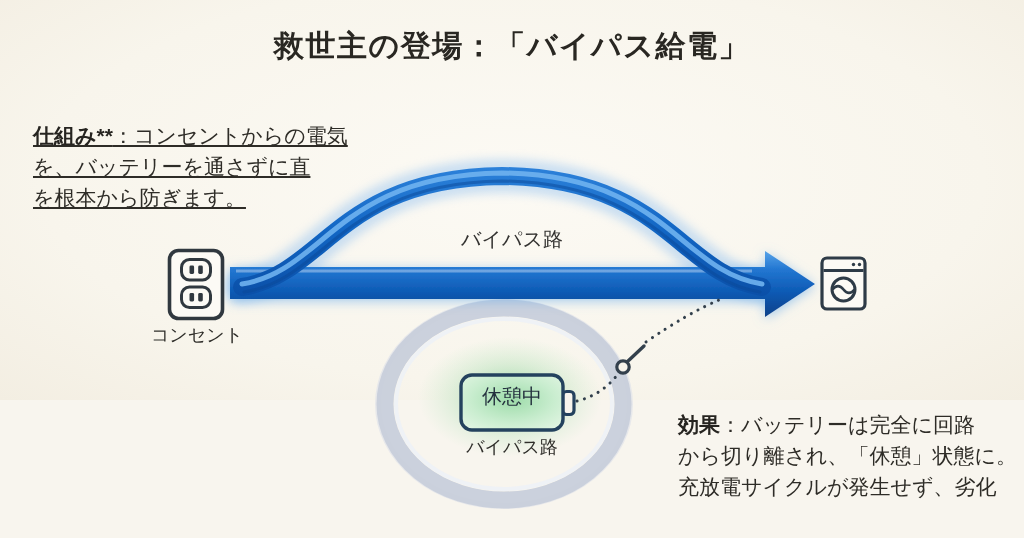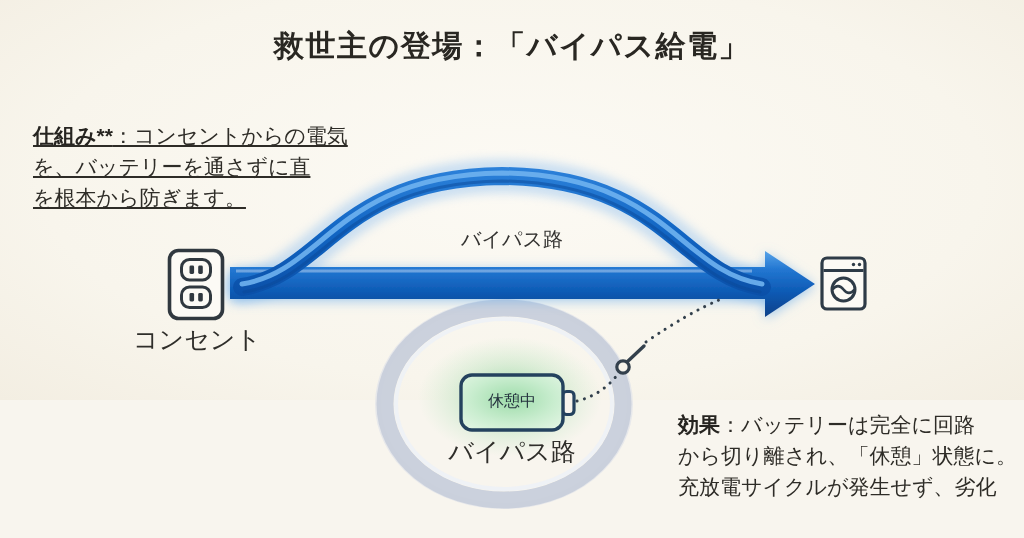--- a/index.html
+++ b/index.html
@@ -14,25 +14,25 @@
   }
   .stage svg.canvas{position:absolute;left:0;top:0;}
   .title{
     position:absolute;left:0;right:0;top:26px;text-align:center;
     font-size:30px;font-weight:700;letter-spacing:1.5px;color:#292722;
   }
   .note{position:absolute;font-size:21px;line-height:31px;color:#2e2c27;}
   .note b{font-weight:700;color:#262420;}
   .note-left{left:33px;top:120px;width:380px;text-decoration:underline;}
   .note-right{left:678px;top:385px;width:345px;margin-top:24px;}
-  .lbl{position:absolute;text-align:center;color:#2f2e2a;font-size:25px;}
+  .lbl{position:absolute;text-align:center;color:#2f2e2a;font-size:18px;}
   .lbl-outlet{left:132px;top:323px;width:130px;}
   .lbl-appliance{left:793px;top:319px;width:100px;}
   .lbl-bypass{left:412px;top:226px;width:200px;font-size:20px;color:#333230;}
-  .lbl-batt-status{left:461px;top:391px;width:102px;font-size:16px;font-weight:500;color:#24313e;}
+  .lbl-batt-status{left:461px;top:383px;width:102px;font-size:20px;font-weight:500;color:#24313e;}
   .lbl-battery{left:437px;top:435px;width:150px;}
   .icon{position:absolute;}
   .outlet-icon{left:167px;top:248px;}
   .washer-icon{left:820px;top:256px;}
 </style>
 </head>
 <body>
 
 <div class="stage">
 

